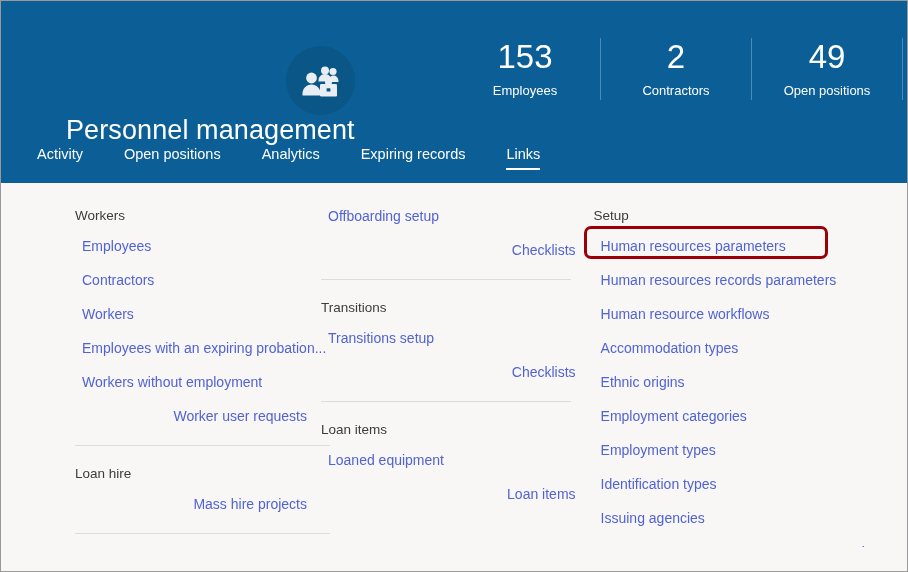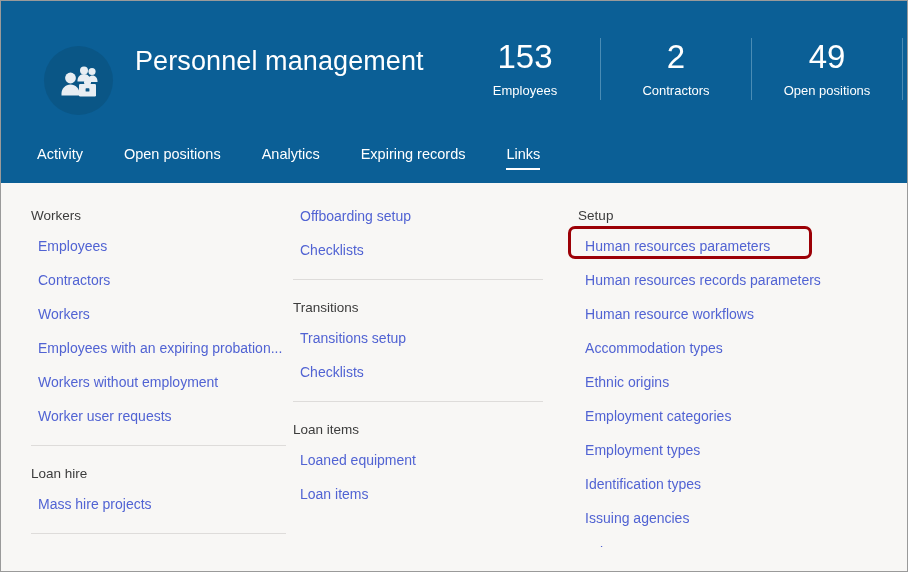--- a/index.html
+++ b/index.html
@@ -30,21 +30,22 @@
   }
   .header-top {
     position: relative;
     height: 144px;
   }
   .brand {
     position: absolute;
     left: 43px;
     top: 45px;
     display: flex;
-    align-items: flex-start;
+    align-items: flex-end;
+    flex-direction: column;
   }
   .brand-badge {
     width: 69px;
     height: 69px;
     border-radius: 50%;
     background: #0a5686;
     display: flex;
     align-items: center;
     justify-content: center;
     flex: none;
@@ -124,21 +125,21 @@
     position: relative;
     height: 388px;
     padding: 24px 0 0 0;
     box-sizing: border-box;
   }
   .columns {
     display: flex;
     align-items: flex-start;
   }
   .column { position: relative; box-sizing: border-box; }
-  .column.col1 { width: 278px; padding-left: 30px; }
+  .column.col1 { width: 278px; padding-left: 46px; margin-left: 28px; }
   .column.col2 { width: 282px; padding-left: 14px; }
   .column.col3 { width: 348px; padding-left: 18px; }
 
   .group { position: relative; }
   .group-title {
     color: #3c3c3c;
     font-size: 13.5px;
     line-height: 18px;
     margin-bottom: 12px;
     white-space: nowrap;
@@ -146,21 +147,21 @@
   .link {
     display: block;
     color: #5163d3;
     font-size: 14px;
     line-height: 19px;
     margin: 0 0 15px 7px;
     text-decoration: none;
     white-space: nowrap;
     cursor: pointer;
   }
-  .link:last-child { margin-bottom: 0; }
+  .link:last-child { margin-bottom: 0; text-align: right; }
   .divider {
     height: 1px;
     background: #dedcda;
     margin: 19px 0 19px 0;
   }
   .col1 .divider { width: 255px; }
   .col2 .divider { width: 250px; }
 
   
   .hl-wrap {

